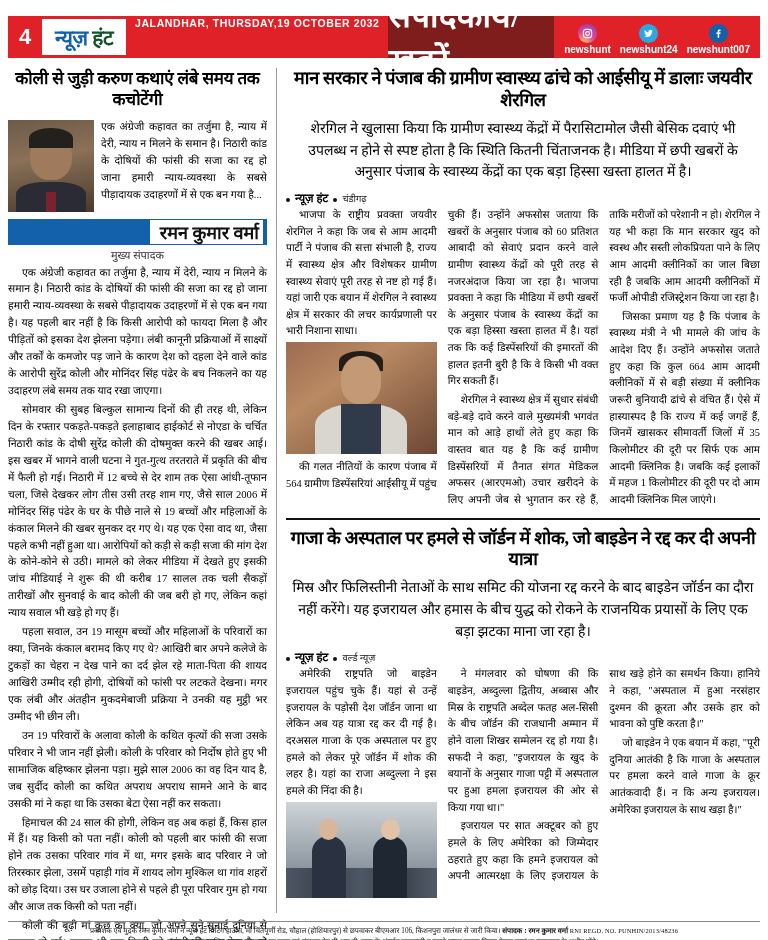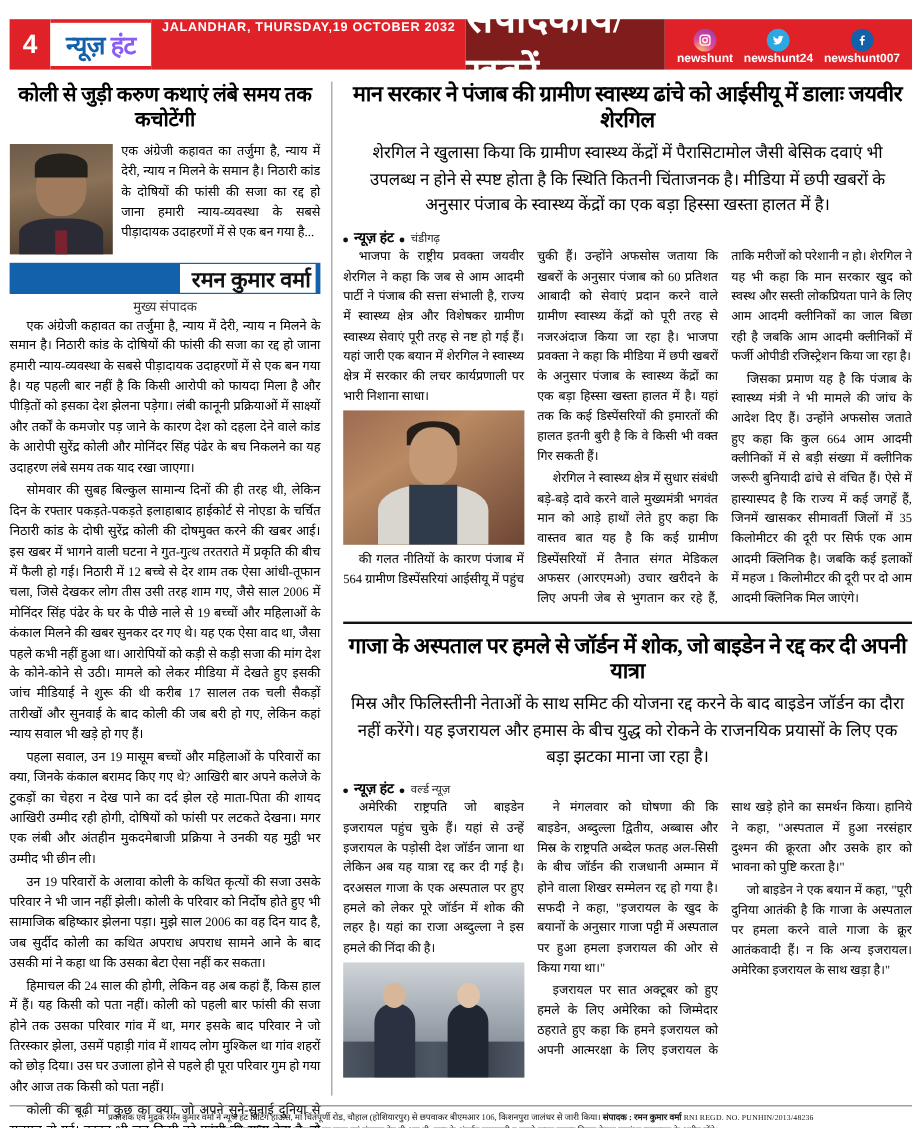--- a/index.html
+++ b/index.html
@@ -18,21 +18,21 @@
     display: flex; align-items: center; justify-content: center;
     font-family: "Liberation Sans", sans-serif; font-weight: bold; font-size: 22px;
   }
   .logo-box {
     background: #ffffff; padding: 0 8px; display: flex; align-items: center;
     justify-content: center; min-width: 84px;
     border-top: 3px solid #e02128; border-bottom: 3px solid #e02128;
   }
   .logo-txt { font-size: 21px; font-weight: bold; letter-spacing: -0.5px; white-space: nowrap; }
   .logo-blue { color: #1461ab; }
-  .logo-red { color: #8b5cf6; }
+  .logo-red { color: #14532d; }
   .date-box {
     background: #e02128; color: #fff; display: flex; flex-direction: row;
     justify-content: center; padding: 0 9px; min-width: 128px;
     font-family: "Liberation Sans", sans-serif;
   }
   .date-box div { font-size: 10.5px; font-weight: bold; letter-spacing: 0.6px; line-height: 1.35; }
   .section-box {
     background: #7f1d1d; color: #fff; flex: 1; display: flex;
     align-items: center; justify-content: center;
     font-size: 33px; font-weight: bold; letter-spacing: 0.5px;

